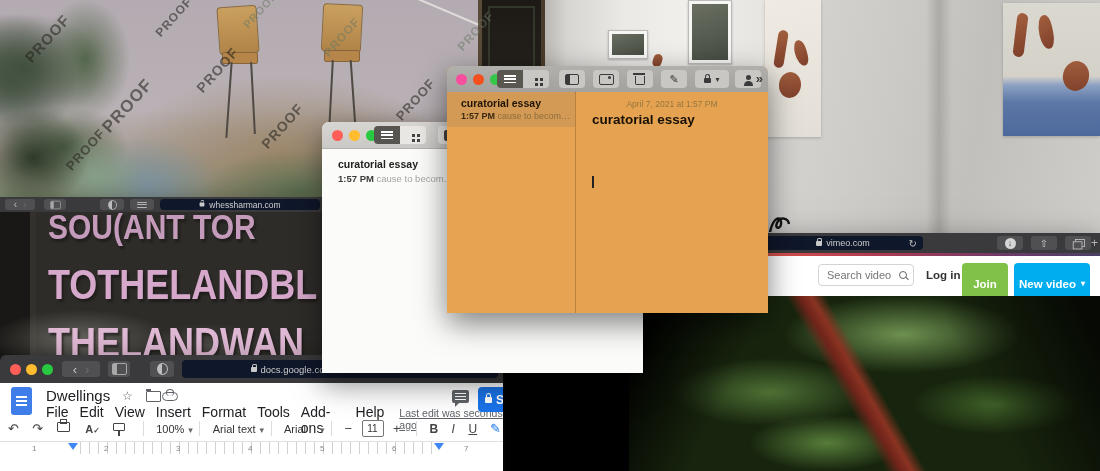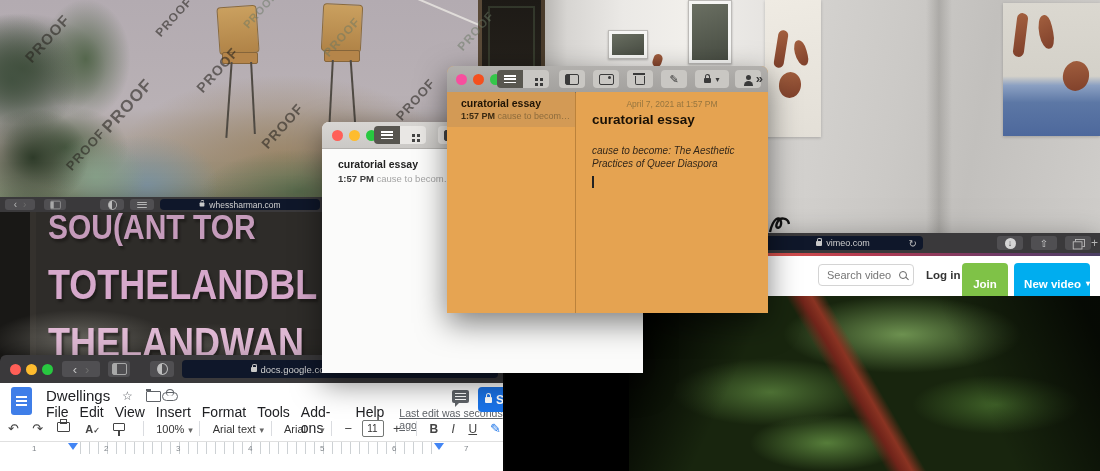--- a/index.html
+++ b/index.html
@@ -233,21 +233,21 @@
     <div class="vimeo-nav">
       <span style="position:absolute;left:255px;top:9px;font-size:13.5px;font-weight:bold;color:#333;">g</span>
       <div class="vsearch">
         <input placeholder="Search video" style="">
         <span class="mag"></span>
       </div>
       <span style="position:absolute;left:421px;top:13px;font-size:11.5px;font-weight:bold;color:#333;">Log in</span>
       <div class="vbtn" style="left:457px;width:46px;background:#7fc247;">
           <span>Join</span>
         </div>
-      <div class="vbtn" style="left:509px;width:76px;background:#00adef;justify-content:flex-end;">
+      <div class="vbtn" style="left:509px;width:76px;background:#00adef;">
         <span>New video</span>
         <span style="font-size:8px;margin-left:5px;">▾</span>
       </div>
     </div>
     <div class="video-player">
       <div class="video-frame"></div>
     </div>
   </div>
 
   <div class="win" style="left:0;top:355px;width:503px;height:116px;border-radius:6px 6px 0 0;">
@@ -398,18 +398,17 @@
         <div style="position:absolute;left:14px;top:19px;font-size:9px;color:#8d6c3d;white-space:nowrap;">
           <span style="color:#3a2a12;font-weight:bold;">1:57 PM</span>
           <span>cause to becom…</span>
         </div>
       </div>
     </div>
     <div style="position:absolute;left:128px;top:26px;width:1px;height:221px;background:rgba(110,70,20,.35);"></div>
     <div style="position:absolute;left:129px;top:26px;width:192px;height:221px;background:#e5a351;">
       <div style="position:absolute;left:0;top:7px;width:192px;text-align:center;font-size:8.5px;color:#96753f;">April 7, 2021 at 1:57 PM</div>
       <div style="position:absolute;left:16px;top:20px;font-size:13.5px;font-weight:bold;color:#181006;">curatorial essay</div>
-      <div style="position:absolute;left:16px;top:52px;width:150px;font-size:10px;font-style:italic;color:#33271a;line-height:13px;">cause to become: The Aesthetic Practices of Queer Diaspora</div>
       <div style="position:absolute;left:16px;top:84px;width:1.5px;height:12px;background:#222;"></div>
     </div>
   </div>
 
 </div>
 
 </body></html>

